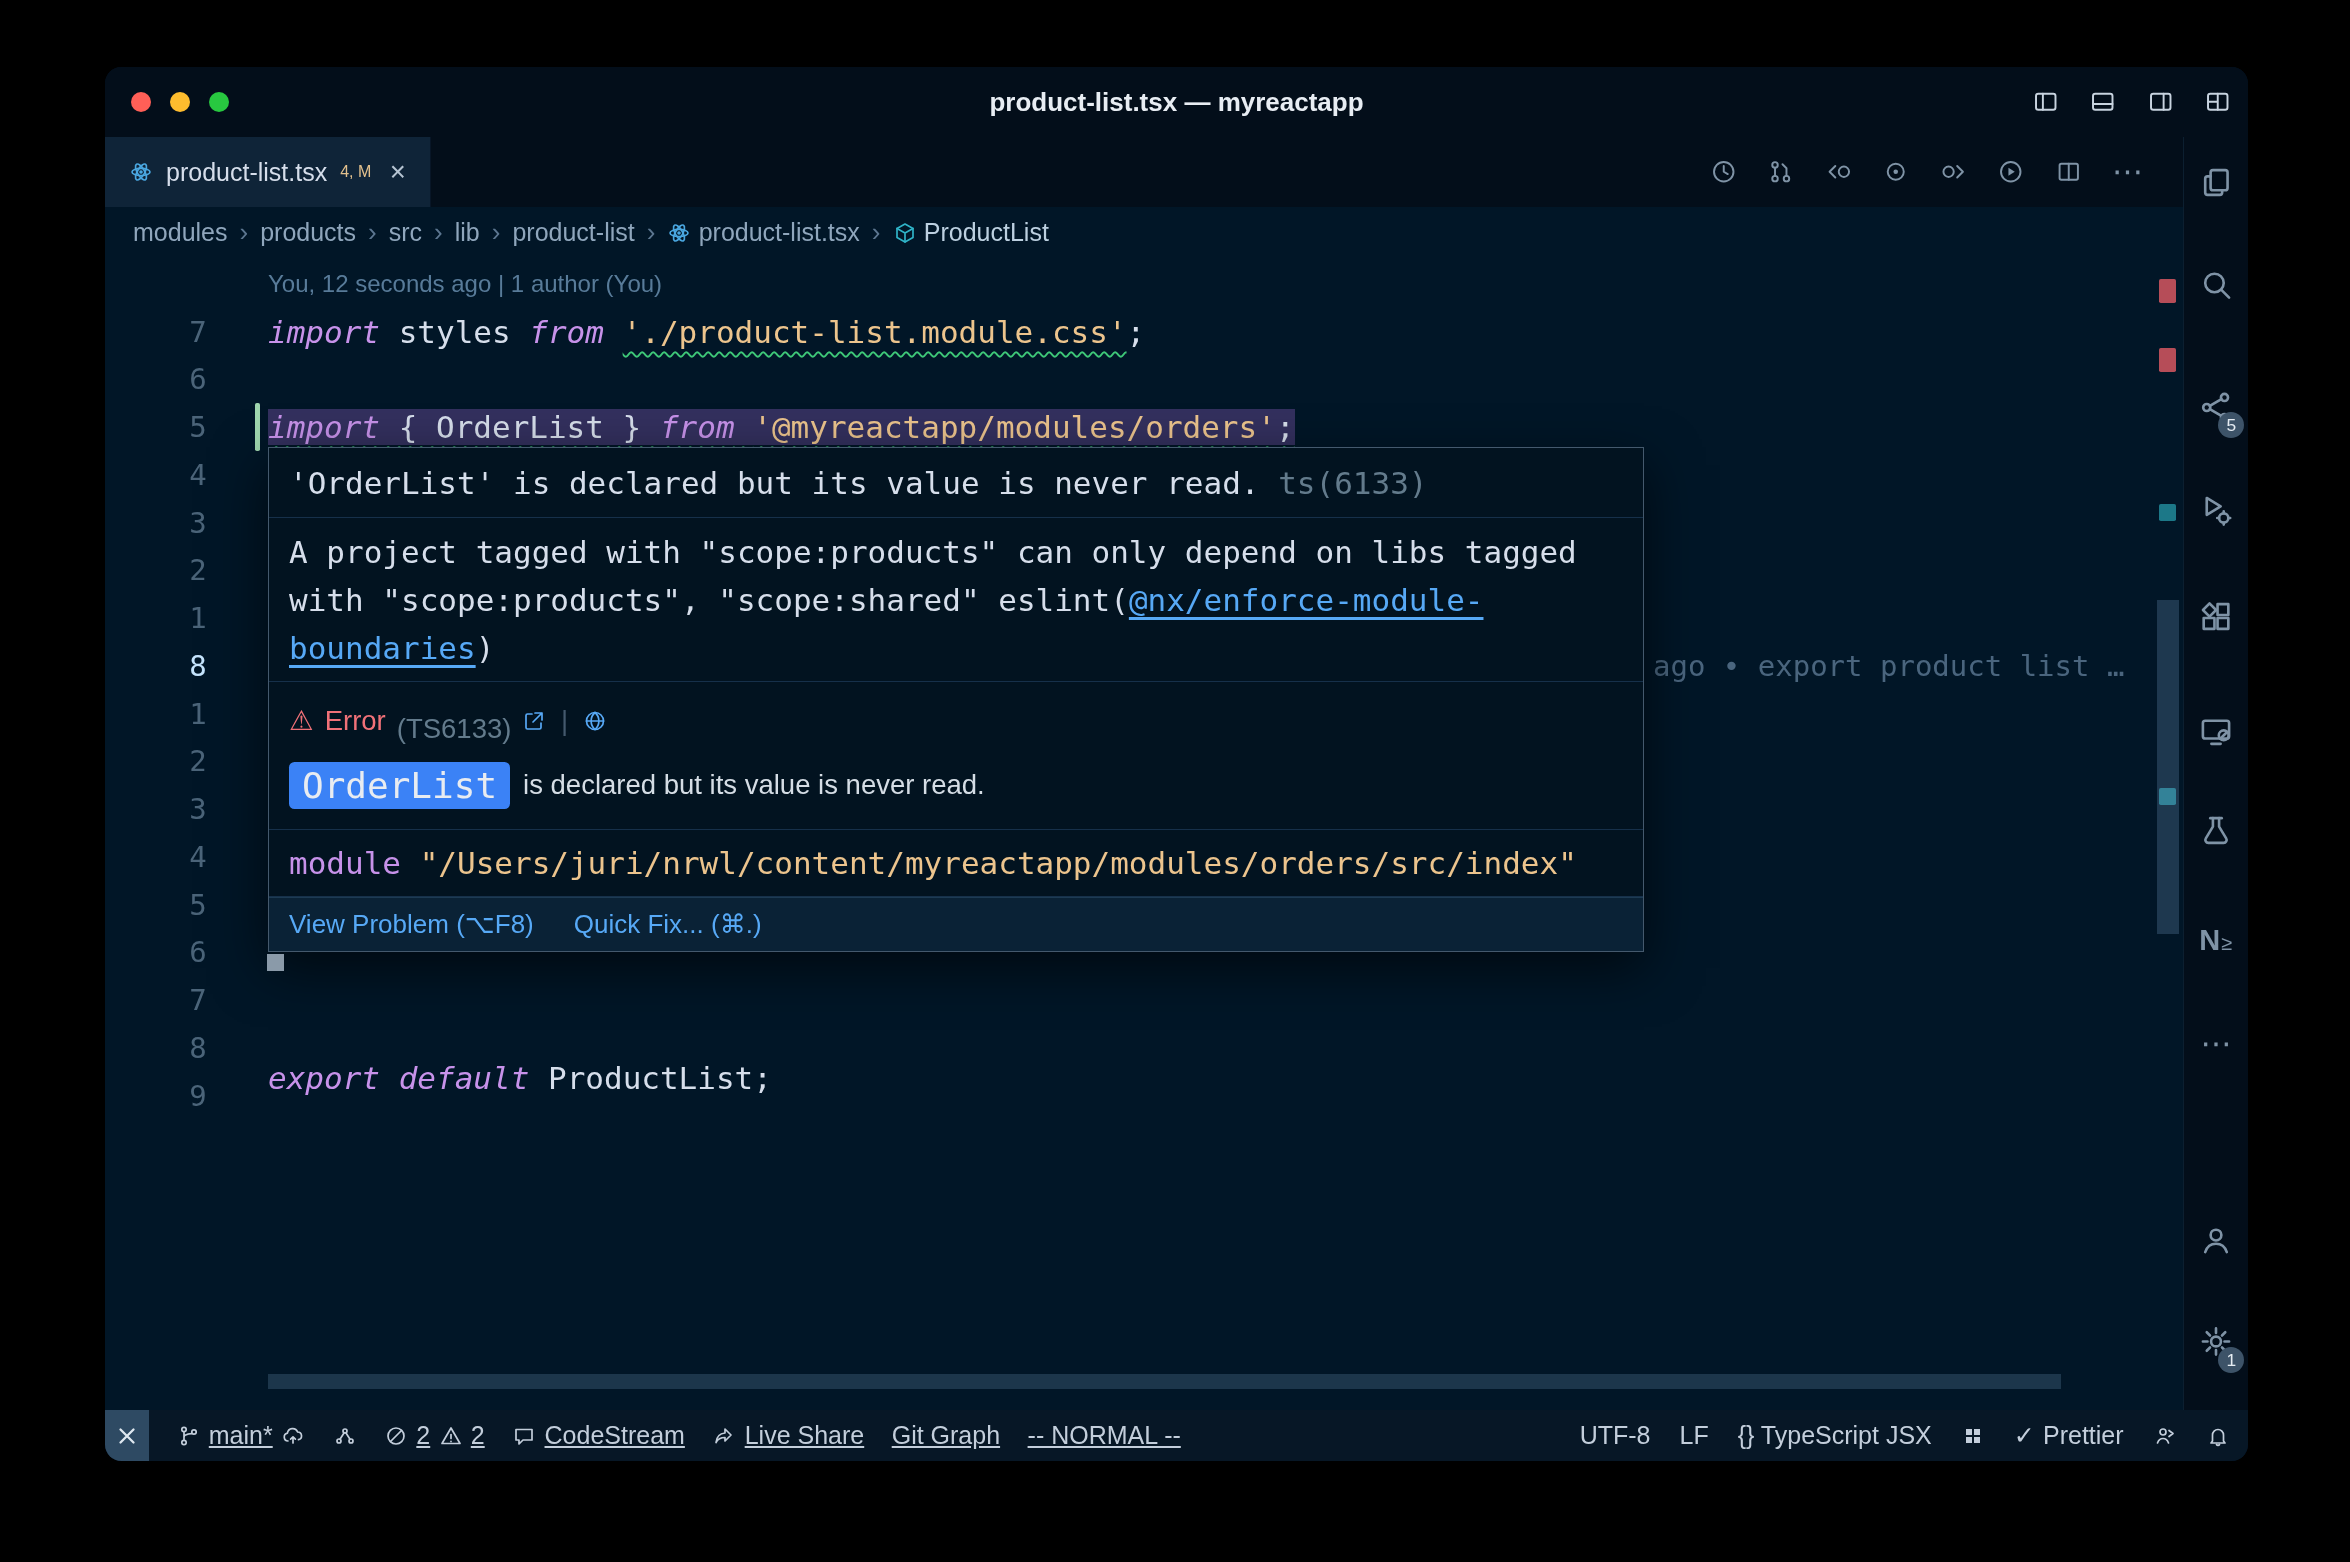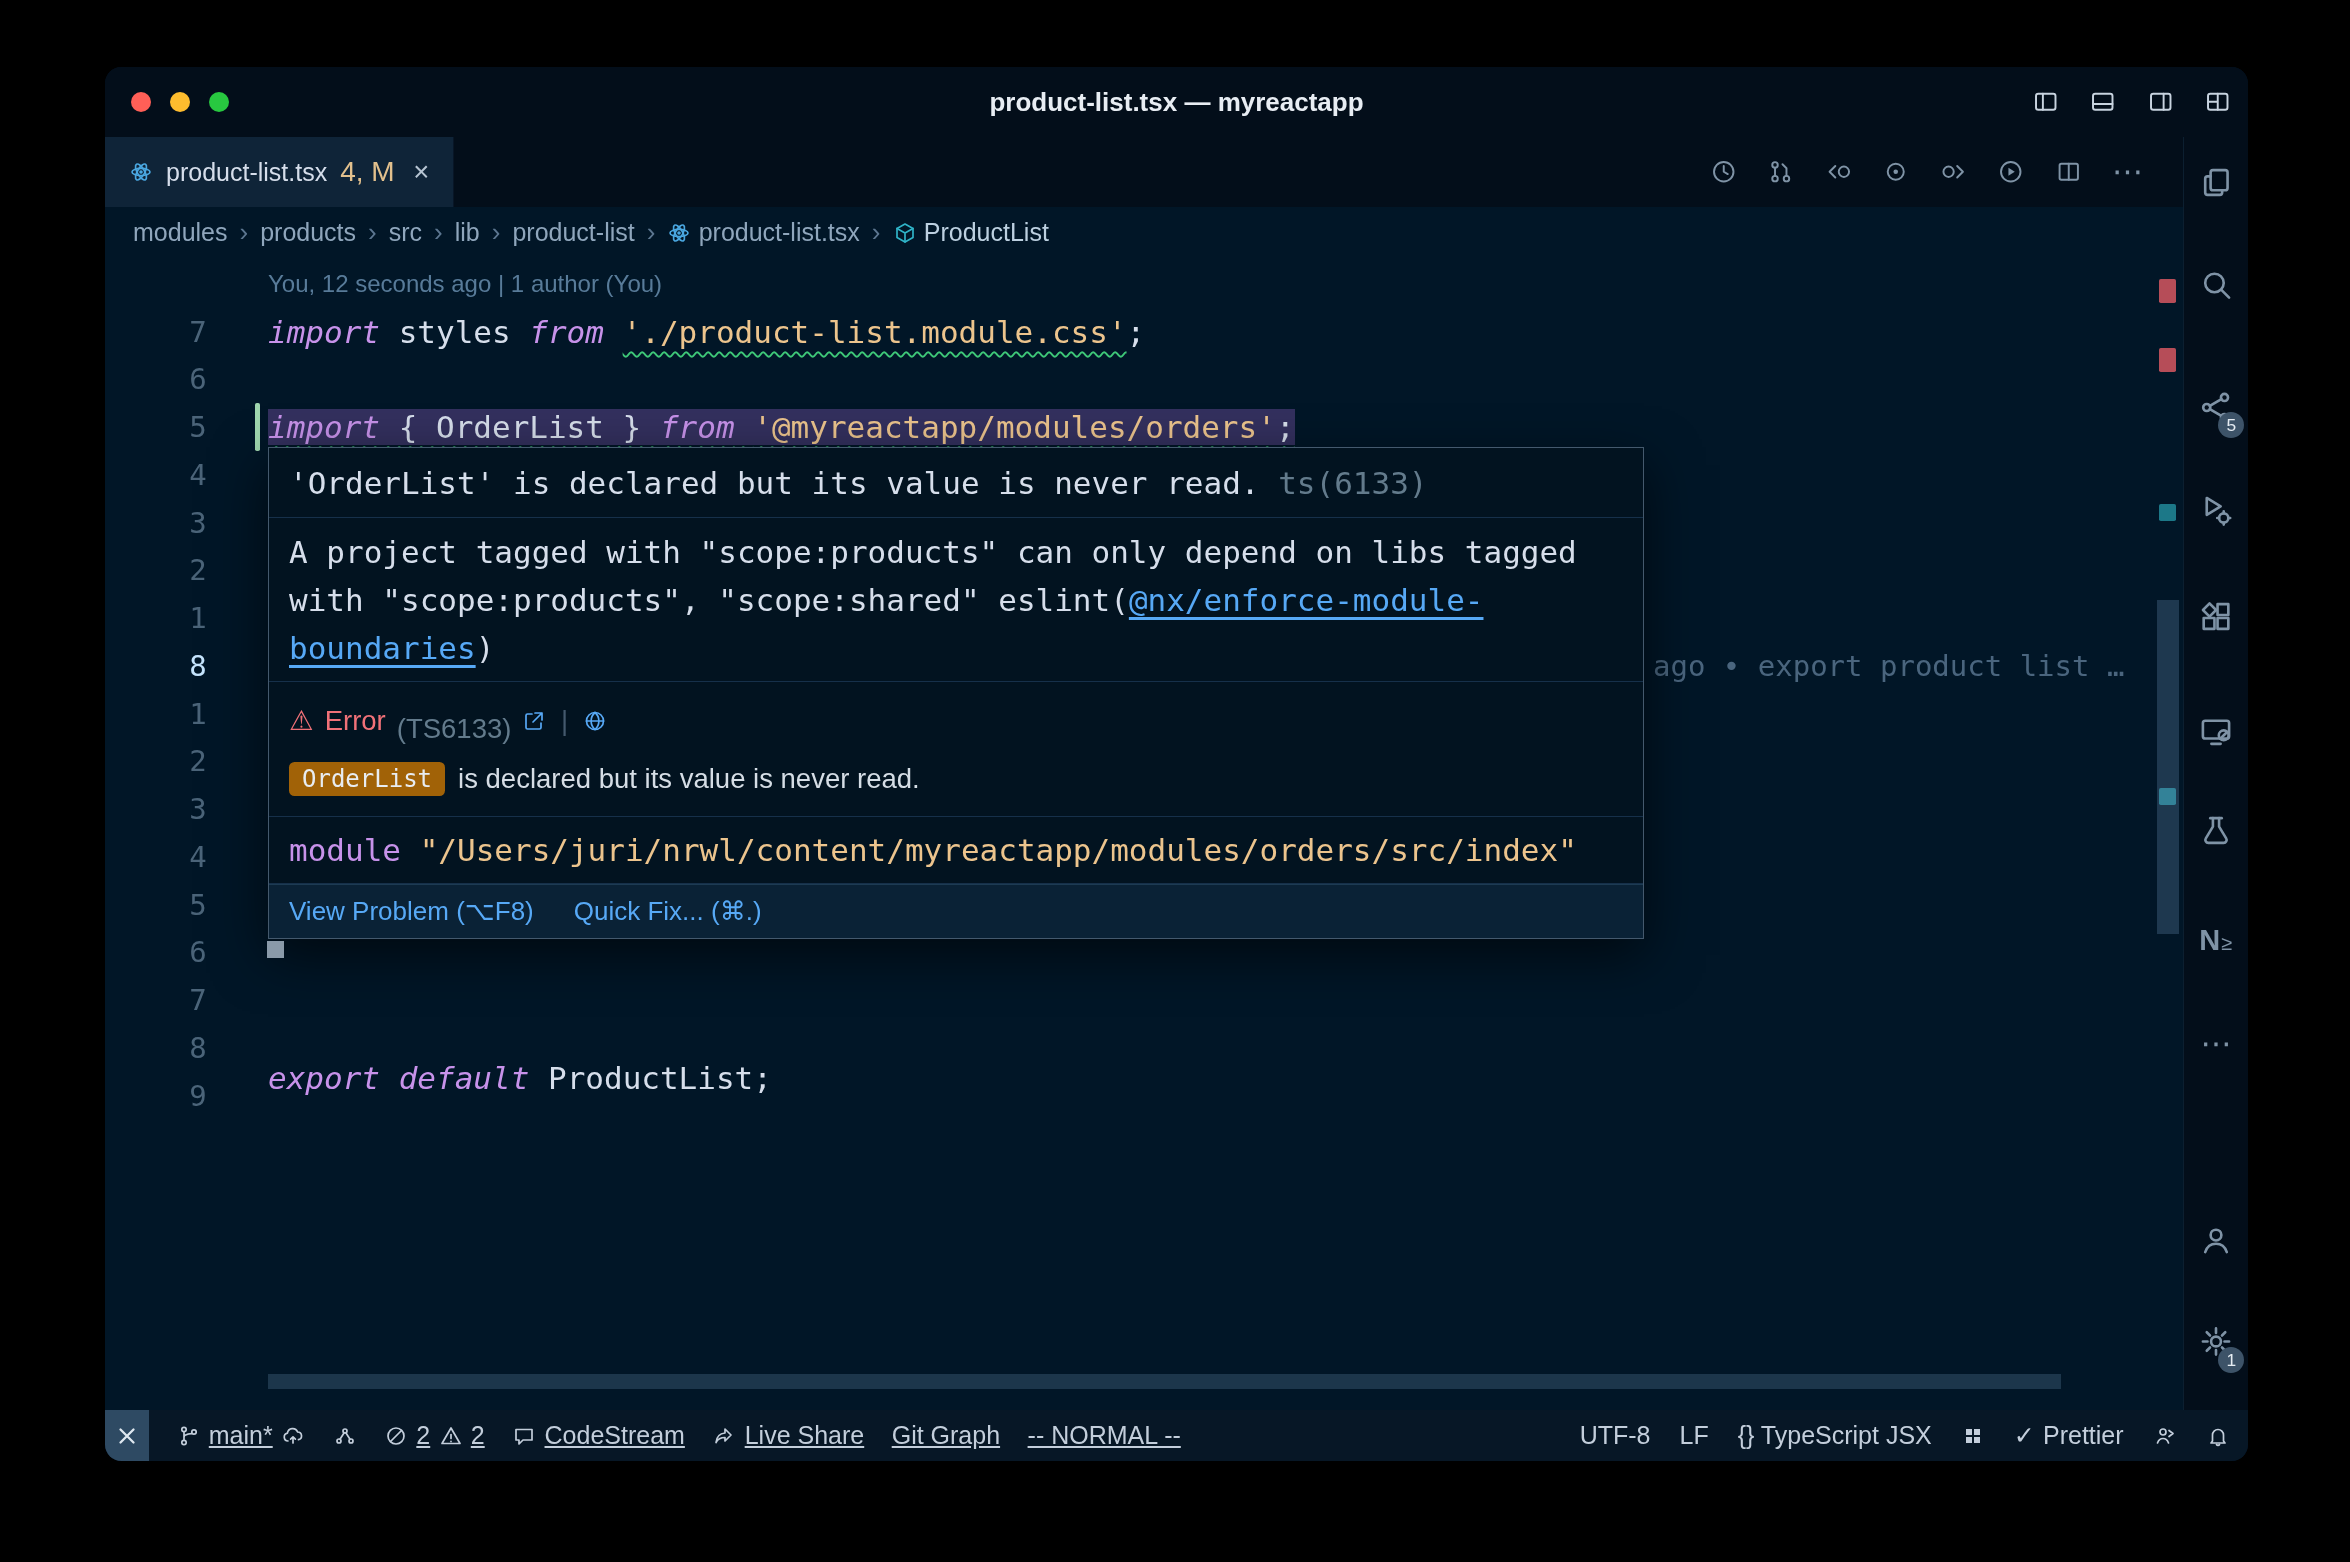--- a/index.html
+++ b/index.html
@@ -18,21 +18,21 @@
   .icn{stroke:currentColor;fill:none;stroke-width:1.7;stroke-linecap:round;stroke-linejoin:round;display:block;}
   .fill{fill:currentColor;stroke:none;}
   .ic30{width:27.5px;height:27.5px}.ic26{width:24px;height:24px}.ic40{width:37px;height:37px}
   
   .main-row{position:absolute;left:0;top:70px;right:0;bottom:51px;display:flex;}
   .editor-col{position:relative;flex:1;min-width:0;background:#011627;}
   
   .tabstrip{position:absolute;left:0;top:0;right:0;height:70px;background:#030e1a;display:flex;align-items:stretch;}
   .tab{display:flex;align-items:center;gap:13px;padding:0 24px;background:#0f2438;border-right:0.9px solid #081627;color:#4aa7e0;}
   .tab-label{color:#d6deeb;font-size:25px;}
-  .tab-badge{color:#e2c08d;font-size:28px;}
+  .tab-badge{color:#e2c08d;font-size:16px;}
   .tab-close{color:#b7c5d3;font-size:27.5px;padding-left:5.5px;cursor:default;}
   .tab-actions{margin-left:auto;display:flex;align-items:center;gap:30px;padding-right:40px;color:#7f93a6;}
   .more-dots{font-size:31px;color:#7f93a6;line-height:27.5px;}
   
   .breadcrumbs{position:absolute;left:0;top:70px;right:0;height:51px;display:flex;align-items:center;
                padding-left:28px;gap:12px;font-size:25px;color:#8fa6bc;background:#011627;}
   .crumb-sep{color:#5c7690;font-size:26px;}
   .crumb-ic{display:flex;align-items:center;gap:7.3px;}
   
   .code-area{position:absolute;left:0;top:121px;right:0;bottom:0;}
@@ -62,21 +62,21 @@
   .dim{color:#637b8c;margin-top:17px;}
   .hv-s2{padding:9.2px 20px;line-height:48px;}
   .hv-link{color:#57a9f6;text-decoration:underline;text-underline-offset:5.5px;cursor:pointer;}
   .hv-s3{padding:14.7px 20px 5.5px 20px;display:flex;align-items:center;gap:11px;
          font-family:"Liberation Sans",sans-serif;font-size:27.5px;}
   .err{color:#f07178;}
   .hv-sep{color:#44596d;padding:0 3.7px;}
   .hv-icbtn{color:#57a9f6;display:flex;align-items:center;cursor:pointer;}
   .hv-s4{padding:11px 20px 20px 20px;display:flex;align-items:center;gap:13px;
          font-family:"Liberation Sans",sans-serif;font-size:27.5px;color:#d5dde5;}
-  .sym-badge{font-family:"DejaVu Sans Mono",monospace;font-size:24px;background:#a16207;color:#e8ecf1;
+  .sym-badge{font-family:"DejaVu Sans Mono",monospace;font-size:36px;background:#3b82f6;color:#e8ecf1;
              padding:2.8px 13px;border-radius:5.5px;}
   .hv-s5{padding:13px 20px;line-height:40px;white-space:pre;}
   .mkw{color:#c792ea;text-align:right;}
   .hv-footer{background:#0a2236;border-top:1.8px solid #1d3b53;padding:11px 20px;display:flex;gap:40px;
              font-family:"Liberation Sans",sans-serif;font-size:26px;color:#57a9f6;}
   .hv-footer span{cursor:pointer;}
   .grip{position:absolute;left:-1.8px;bottom:-20px;width:16.5px;height:16.5px;background:#8a9aa9;}
   
   .activity-bar{position:relative;width:64px;background:#030e1a;border-left:0.9px solid #0c1f30;color:#7f93a6;}
   .act{position:absolute;left:50%;transform:translateX(-50%);}

